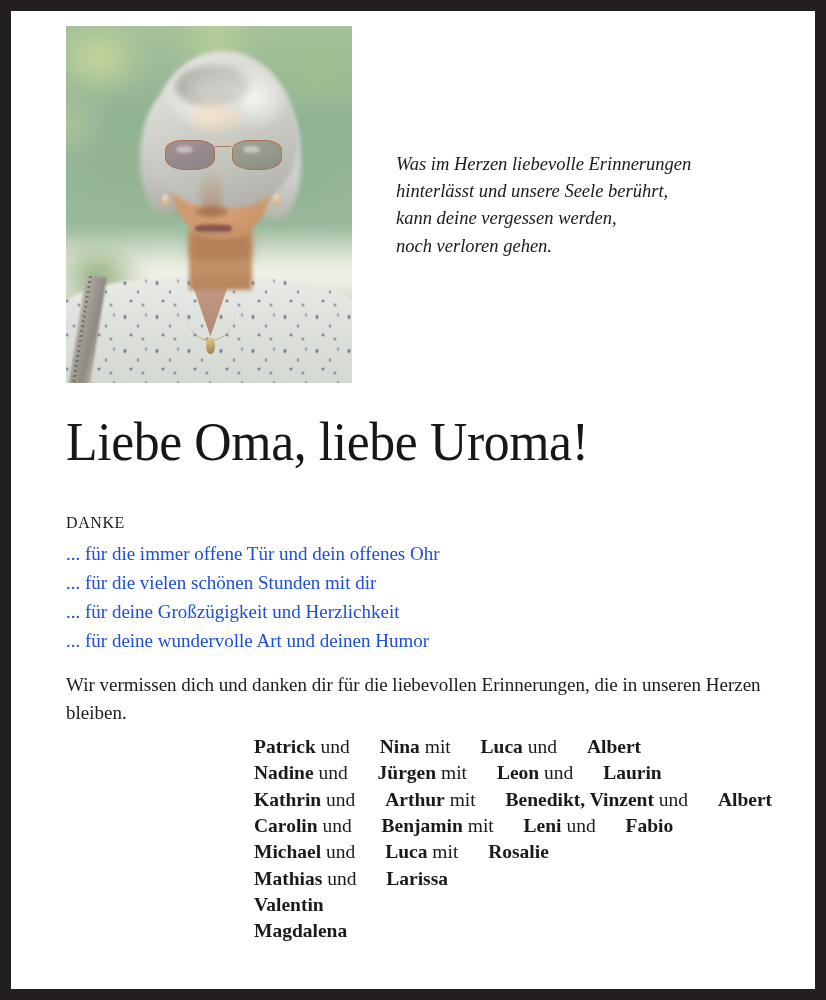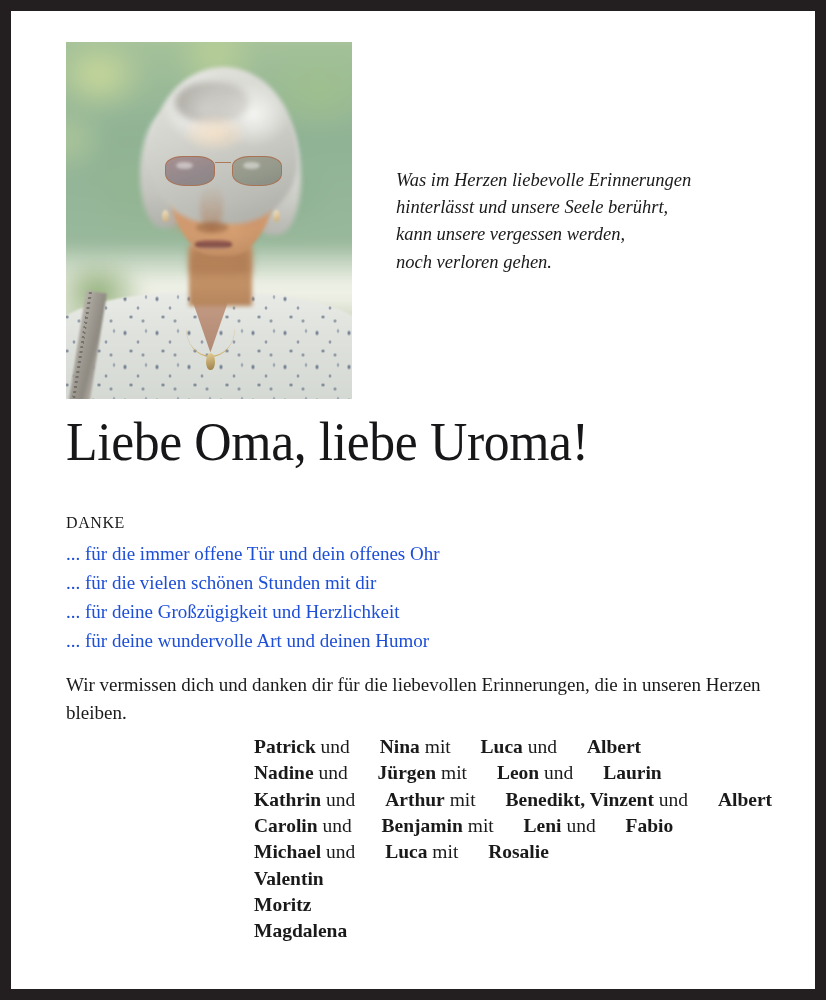--- a/index.html
+++ b/index.html
@@ -29,21 +29,21 @@
     position: relative;
     width: 100%;
     height: 100%;
     background: #ffffff;
     box-sizing: border-box;
   }
 
   
   .top-area {
     position: absolute;
-    left: 0; top: 16px;
+    left: 0; top: 0;
     width: 100%;
     height: 375px;
   }
 
   
   .photo-frame {
     position: absolute;
     left: 55px;
     top: 15px;
     width: 286px;
@@ -453,21 +453,21 @@
           <div class="mouth"></div>
           <div class="chin-shadow"></div>
           <div class="earring-l"></div>
           <div class="earring-r"></div>
         </div>
       </div>
 
       <div class="quote">
         <div>Was im Herzen liebevolle Erinnerungen</div>
         <div>hinterlässt und unsere Seele berührt,</div>
-        <div>kann unsere vergessen werden,</div>
+        <div>kann deine vergessen werden,</div>
         <div>noch verloren gehen.</div>
       </div>
     </div>
 
     <div class="headline">Liebe Oma, liebe Uroma!</div>
 
     <div class="danke-wrap">
       <div class="danke-title">DANKE</div>
       <div class="danke-line">... für die immer offene Tür und dein offenes Ohr</div>
       <div class="danke-line">... für die vielen schönen Stunden mit dir</div>
@@ -476,19 +476,19 @@
     </div>
 
     <div class="closing">Wir vermissen dich und danken dir für die liebevollen Erinnerungen, die in unseren Herzen bleiben.</div>
 
     <div class="names" id="names-block">
         <div class="name-line"><span class="nm">Patrick</span><span class="cn"> und </span><span class="nm">Nina</span><span class="cn"> mit </span><span class="nm">Luca</span><span class="cn"> und </span><span class="nm">Albert</span></div>
         <div class="name-line"><span class="nm">Nadine</span><span class="cn"> und </span><span class="nm">Jürgen</span><span class="cn"> mit </span><span class="nm">Leon</span><span class="cn"> und </span><span class="nm">Laurin</span></div>
         <div class="name-line"><span class="nm">Kathrin</span><span class="cn"> und </span><span class="nm">Arthur</span><span class="cn"> mit </span><span class="nm">Benedikt, Vinzent</span><span class="cn"> und </span><span class="nm">Albert</span></div>
         <div class="name-line"><span class="nm">Carolin</span><span class="cn"> und </span><span class="nm">Benjamin</span><span class="cn"> mit </span><span class="nm">Leni</span><span class="cn"> und </span><span class="nm">Fabio</span></div>
         <div class="name-line"><span class="nm">Michael</span><span class="cn"> und </span><span class="nm">Luca</span><span class="cn"> mit </span><span class="nm">Rosalie</span></div>
+        <div class="name-line"><span class="nm">Mathias</span><span class="cn"> und </span><span class="nm">Larissa</span></div>
         <div class="name-line"><span class="nm">Valentin</span></div>
-        <div class="name-line"><span class="nm">Moritz</span></div>
         <div class="name-line"><span class="nm">Magdalena</span></div>
       </div>
 
   </div>
 </div>
 
 </body></html>

